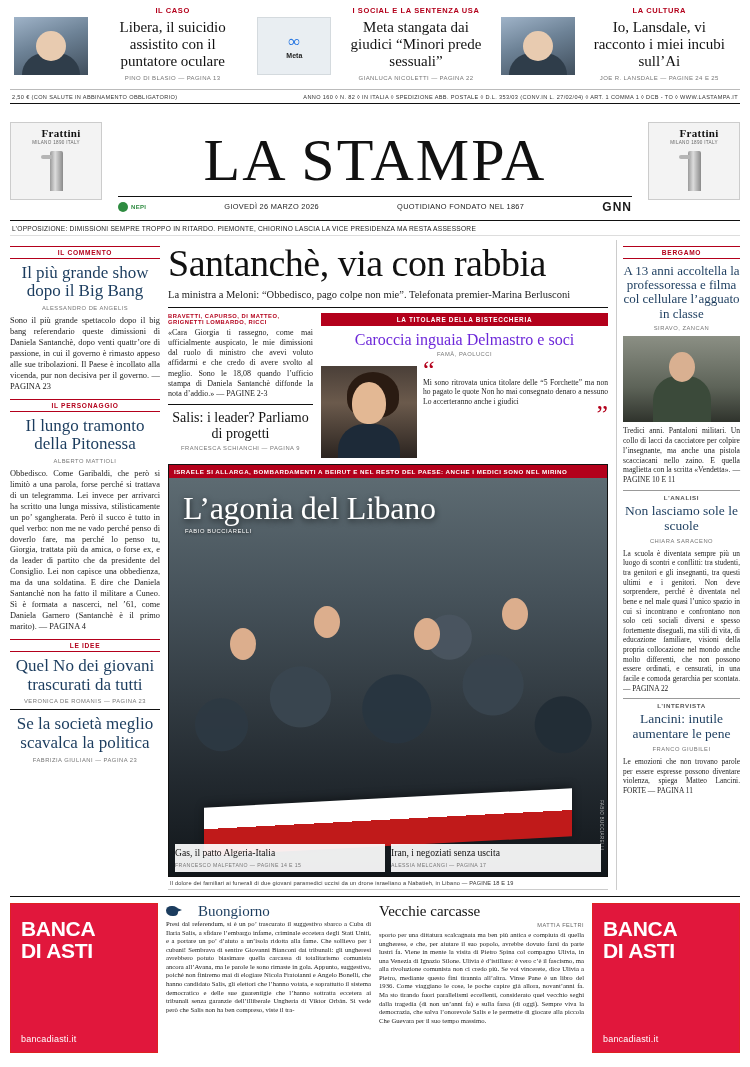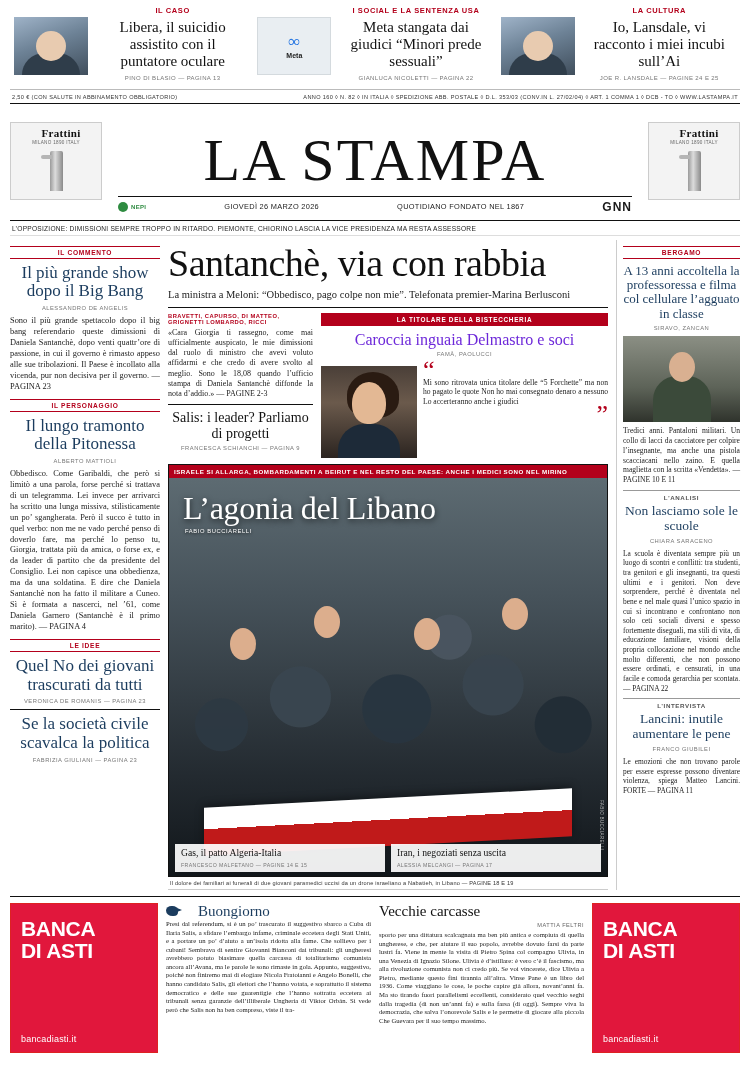--- a/index.html
+++ b/index.html
@@ -198,21 +198,21 @@
   }
   .bp-byline {
     position:absolute; left:16px; top:50px; color:#fff; font-family:"Liberation Sans", sans-serif;
     font-size:5.8px; letter-spacing:.6px; text-transform:uppercase; text-shadow:0 1px 3px rgba(0,0,0,.8);
   }
   .bp-credit {
     position:absolute; right:3px; bottom:26px; color:#ddd; font-family:"Liberation Sans", sans-serif;
     font-size:4.6px; writing-mode:vertical-rl; letter-spacing:.3px; opacity:.8;
   }
   .bp-boxes { position:absolute; left:0; right:0; bottom:4px; display:flex; gap:6px; padding:0 6px; }
-  .bp-box { flex:1; background:rgba(255,255,255,.92); padding:4px 6px;margin-top:20px; }
+  .bp-box { flex:1; background:rgba(255,255,255,.92); padding:4px 0;margin-top:20px; }
   .bp-box .t { font-size:9.6px; line-height:1.1; color:#111; }
   .bp-box .b { font-family:"Liberation Sans", sans-serif; font-size:5.2px; color:#777; letter-spacing:.4px; margin-top:3px; text-transform:uppercase; }
   .bigcaption {
     font-family:"Liberation Sans", sans-serif; font-size:5.6px; color:#333; letter-spacing:.2px;
     padding:3px 2px; border-bottom:1px solid #ccc;
   }
 
   
   .r-photo {
     width:100%; height:86px; margin:5px 0 4px; position:relative; overflow:hidden;
@@ -318,21 +318,21 @@
 
       <div class="section-label">IL PERSONAGGIO</div>
       <div class="colhead">Il lungo tramonto della Pitonessa</div>
       <div class="byline">ALBERTO MATTIOLI</div>
       <div class="body-text">Obbedisco. Come Garibaldi, che però si limitò a una parola, forse perché si trattava di un telegramma. Lei invece per arrivarci ha scritto una lunga missiva, stilisticamente un po’ sgangherata. Però il succo è tutto in quel verbo: non me ne vado perché penso di doverlo fare, ma perché lo penso tu, Giorgia, trattata più da amica, o forse ex, e da leader di partito che da presidente del Consiglio. Lei non capisce una obbedienza, ma da una soldatina. E dire che Daniela Santanchè non ha fatto il militare a Cuneo. Sì è formata a nascerci, nel ’61, come Daniela Garnero (Santanchè è il primo marito). — PAGINA 4</div>
 
       <div class="section-label">LE IDEE</div>
       <div class="colhead">Quel No dei giovani trascurati da tutti</div>
       <div class="byline">VERONICA DE ROMANIS — PAGINA 23</div>
       <div class="hr-thin"></div>
-      <div class="colhead">Se la società civile scavalca la politica</div>
+      <div class="colhead">Se la società meglio scavalca la politica</div>
       <div class="byline">FABRIZIA GIULIANI — PAGINA 23</div>
     </div>
 
     <div class="col-mid">
       <div class="main-head">Santanchè, via con rabbia</div>
       <div class="main-sub">La ministra a Meloni: “Obbedisco, pago colpe non mie”. Telefonata premier-Marina Berlusconi</div>
       <div class="hr-thin"></div>
 
       <div class="trio">
         <div class="c1">

